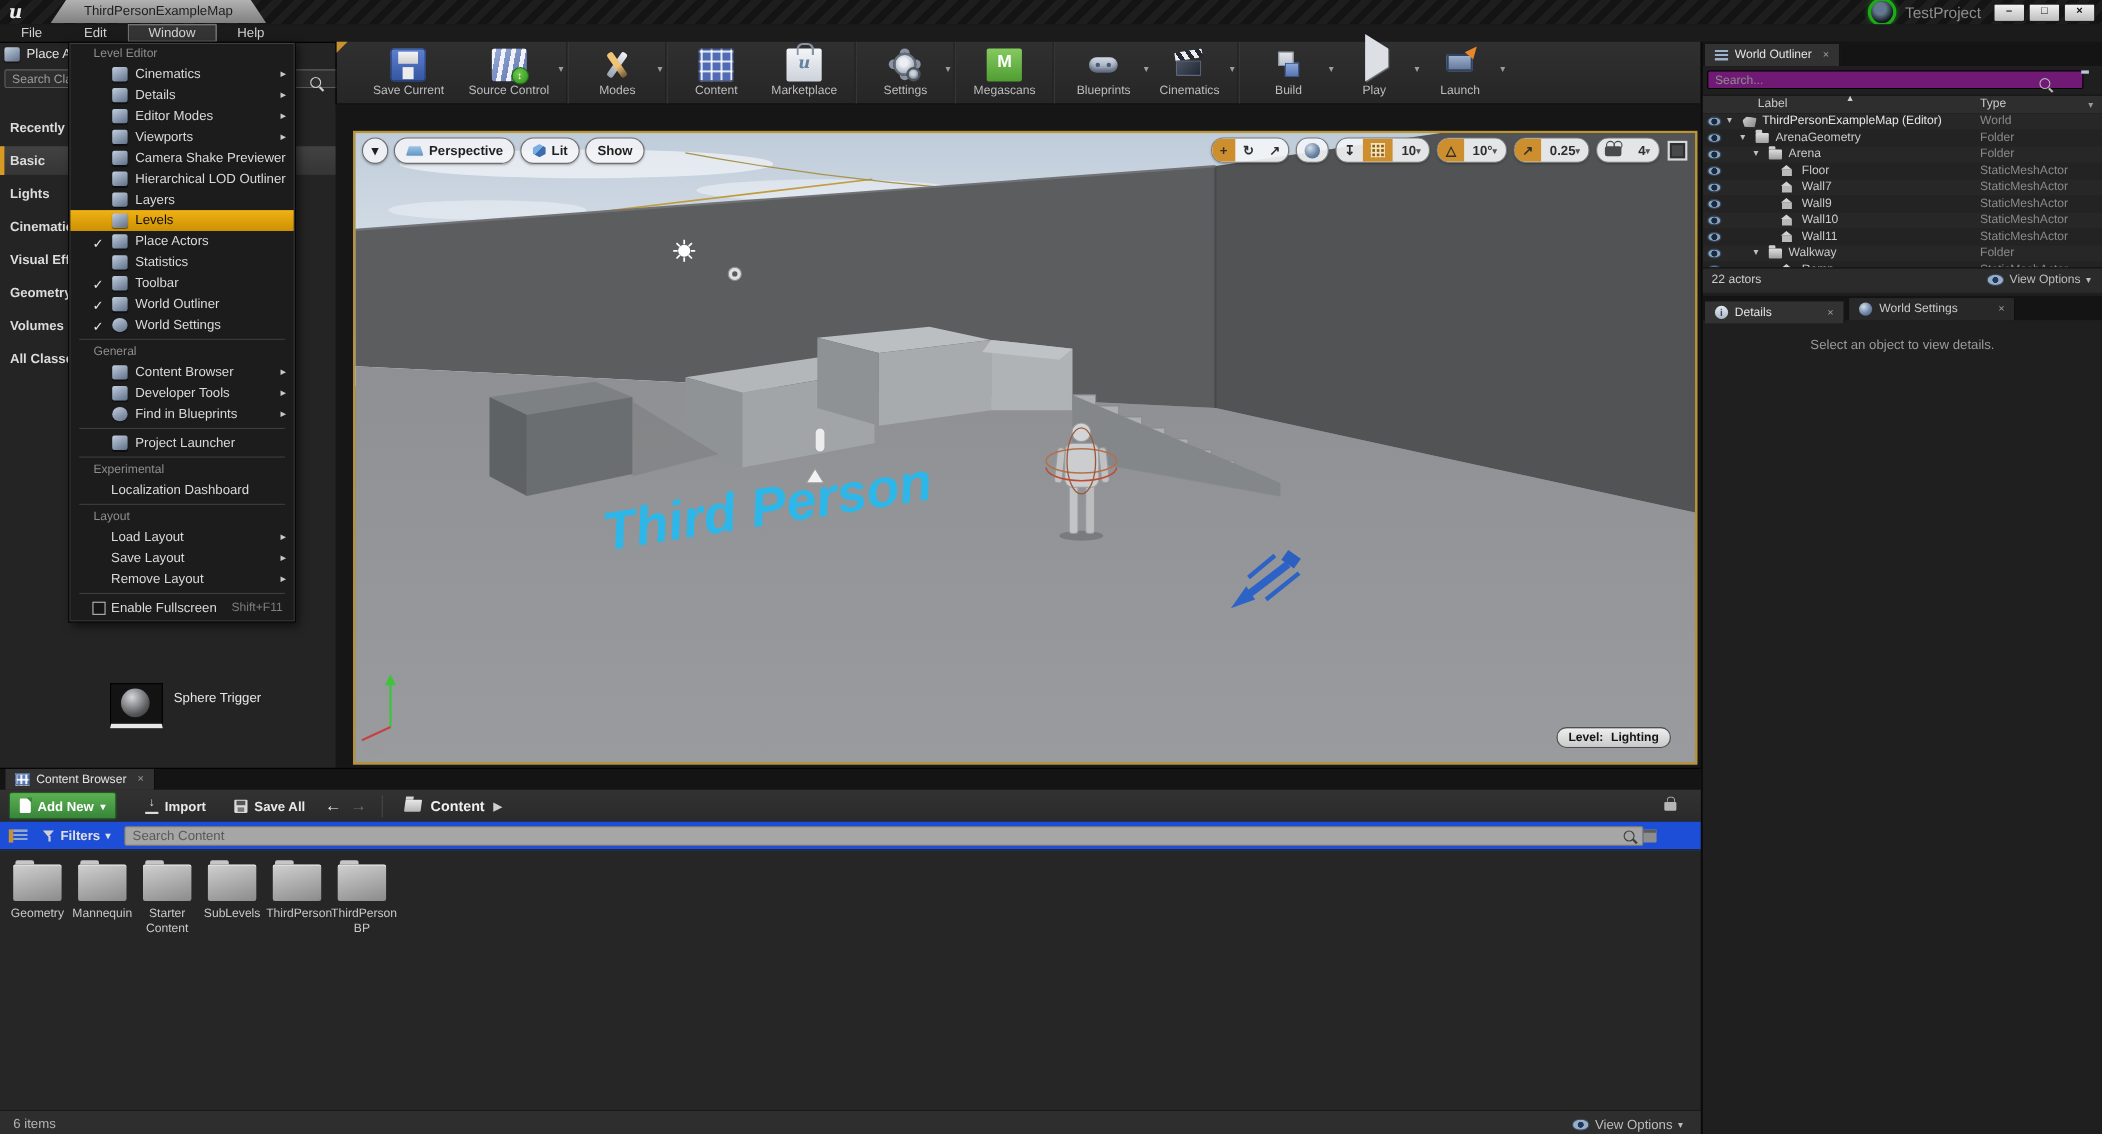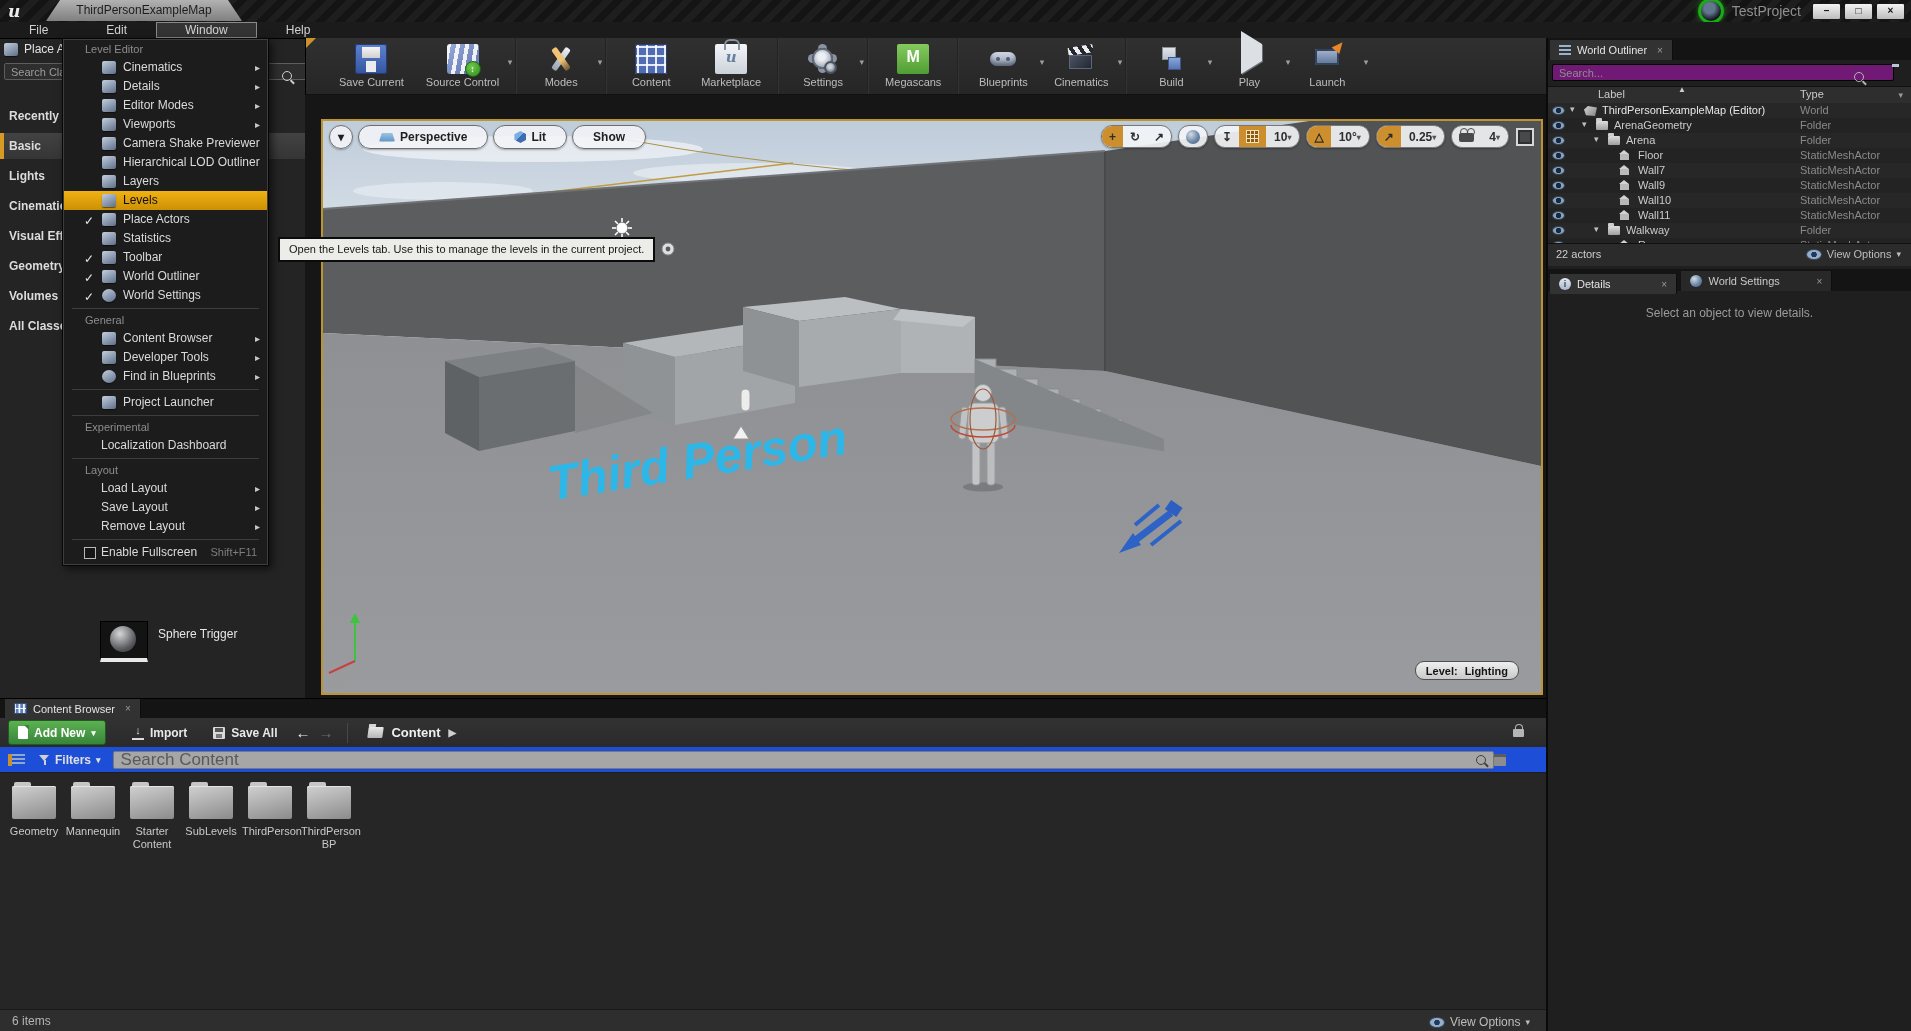--- a/index.html
+++ b/index.html
@@ -18,21 +18,21 @@
   .proj-chip{right:110px;top:1px;height:20px;display:flex;align-items:center;gap:8px;}
   .proj-icon{width:20px;height:20px;border-radius:50%;border:3px solid #1cab17;
     background:radial-gradient(circle at 42% 35%,#63788e 0 30%,#10161d 70%);box-shadow:0 0 5px rgba(30,190,20,.6);}
   .proj-name{font-size:14px;color:#8f8f8f;}
   .win-btns{right:6px;top:3px;display:flex;gap:3px;}
   .win-btn{width:27px;height:15px;background:linear-gradient(#f4f4f4,#bdbdbd);border:1px solid #1a1a1a;
     border-radius:2px;color:#111;font-size:10px;font-weight:bold;text-align:center;line-height:14px;}
 
   
   .menubar{left:0;top:22px;width:1911px;height:16px;background:#1b1b1b;display:flex;font-size:12px;}
-  .menu-item{padding:0 29px;line-height:16px;color:#d2d2d2;}
+  .menu-item{padding:0 19px;line-height:16px;color:#d2d2d2;}
   .menu-item.active{background:#343434;box-shadow:inset 0 0 0 1px #8a8a8a;}
 
   
   .place-panel{left:0;top:38px;width:305px;height:660px;background:#242424;border-top:1px solid #000;}
   .pp-header{left:4px;top:3px;display:flex;align-items:center;gap:6px;font-size:12px;color:#e2e2e2;}
   .pp-search{left:4px;top:24px;width:284px;height:15px;background:#2e2e2e;border:1px solid#5d5d5d;
     border-radius:2px;color:#9c9c9c;font-size:11px;padding:0 18px 0 6px;outline:none;}
   .pp-search::placeholder{color:#9c9c9c;}
   .pp-mag{left:284px;top:27px;color:#cfcfcf;}
   .pp-cat{left:0;width:305px;height:26px;line-height:26px;padding-left:9px;font-weight:bold;
@@ -91,21 +91,21 @@
   .tbi-launch::before{content:"";position:absolute;left:4px;top:5px;width:24px;height:16px;border-radius:2px;
     background:linear-gradient(#a5b8d4,#5c7294);box-shadow:inset 0 0 0 2px #33435c;}
   .tbi-launch::after{content:"";position:absolute;right:-1px;top:-3px;border-bottom:11px solid #e8872a;
     border-left:5px solid transparent;border-right:5px solid transparent;transform:rotate(40deg);}
 
   
   .viewport{left:321px;top:119px;width:1222px;height:576px;border:2px solid #bd9430;background:#888;box-sizing:border-box;}
   .scene{position:absolute;left:0;top:0;width:100%;height:100%;}
   .vp-topbar{position:absolute;left:6px;top:4px;display:flex;gap:5px;align-items:center;}
   .vp-pill{height:22px;border-radius:12px;background:rgba(242,244,247,.88);border:1px solid #6e6e6e;
-    display:flex;align-items:center;gap:5px;padding:0 20px;font-size:12px;font-weight:bold;color:#1f1f1f;box-shadow:0 1px 2px rgba(0,0,0,.3);}
+    display:flex;align-items:center;gap:5px;padding:0 10px;font-size:12px;font-weight:bold;color:#1f1f1f;box-shadow:0 1px 2px rgba(0,0,0,.3);}
   .vp-pill.sm{padding:0 8px;}
   .ic-persp{width:16px;height:9px;background:linear-gradient(#9cc4e4,#5f93c4);clip-path:polygon(18% 0,82% 0,100% 100%,0 100%);border-radius:2px;}
   .ic-cube{width:12px;height:12px;background:linear-gradient(135deg,#79aee2 50%,#3f6cae 50%);
     clip-path:polygon(50% 0,100% 27%,100% 73%,50% 100%,0 73%,0 27%);}
   .vp-controls{position:absolute;right:32px;top:4px;display:flex;gap:6px;align-items:center;}
   .vc-group{display:flex;height:21px;border-radius:11px;overflow:hidden;border:1px solid #777;
     background:rgba(243,245,247,.9);box-shadow:0 1px 2px rgba(0,0,0,.3);}
   .vc-seg{display:flex;align-items:center;justify-content:center;padding:0 7px;font-size:12px;color:#2e2e2e;font-weight:bold;}
   .vc-seg.orange{background:#cd8f2d;}
   .vc-val{display:flex;flex-direction:row;align-items:center;line-height:9px;padding:2px 8px 0;font-size:12px;font-weight:bold;color:#2e2e2e;}
@@ -200,21 +200,21 @@
   .crumb{display:flex;align-items:center;gap:8px;margin-left:20px;font-size:13px;font-weight:bold;color:#f0f0f0;}
   .ic-lock{position:relative;width:11px;height:8px;background:#b5b5b5;border-radius:1px;margin-left:auto;margin-right:22px;}
   .ic-lock::before{content:"";position:absolute;left:1.5px;top:-5px;width:6px;height:5px;border:1.5px solid #b5b5b5;border-bottom:none;border-radius:4px 4px 0 0;}
   .cb-filterrow{left:0;top:48px;width:100%;height:25px;background:#1d4ed8;display:flex;align-items:center;border-bottom:1px solid #1e1e1e;}
   .ic-sources{width:13px;height:12px;margin-left:8px;background:repeating-linear-gradient(#8fa8c8 0 2px,transparent 2px 4px);border-left:4px solid #c8902e;}
   .filters{display:flex;align-items:center;gap:5px;margin-left:14px;font-size:12px;font-weight:bold;color:#e0e0e0;}
   .ic-funnel{position:relative;width:11px;height:10px;}
   .ic-funnel::before{content:"";position:absolute;left:0;top:0;border-left:5.5px solid transparent;border-right:5.5px solid transparent;border-top:6px solid #d0d0d0;}
   .ic-funnel::after{content:"";position:absolute;left:4.5px;top:5px;width:2px;height:5px;background:#d0d0d0;}
   .cb-search{margin-left:12px;width:1352px;height:16px;background:#a6a6a6;border:1px solid #787878;border-radius:2px;
-    color:#4e4e4e;font-size:17px;padding:0 20px 0 7px;outline:none;}
+    color:#4e4e4e;font-size:12px;padding:0 20px 0 7px;outline:none;}
   .cb-search::placeholder{color:#595959;}
   .cb-grid{left:0;top:73px;width:100%;height:230px;}
   .cb-folder{position:absolute;top:8px;width:56px;text-align:center;}
   .ic-folder-big{position:relative;width:44px;height:33px;margin:6px auto 0;border-radius:2px;
     background:linear-gradient(165deg,#d0d0d0,#8b8b8b);box-shadow:inset 0 1px 0 #e4e4e4;}
   .ic-folder-big::before{content:"";position:absolute;top:-4px;left:2px;width:17px;height:4px;background:#c6c6c6;border-radius:2px 2px 0 0;}
   .cb-folder-label{margin-top:6px;font-size:11px;color:#c9c9c9;line-height:13px;}
   .cb-status{left:0;top:310px;width:100%;height:23px;background:#2e2e2e;border-top:1px solid #191919;font-size:12px;color:#b5b5b5;}
 
   .ic-mag{position:relative;display:inline-block;width:8px;height:8px;border:1.5px solid currentColor;border-radius:50%;}
@@ -787,15 +787,14 @@
       <span class="wm-sub">▸</span>
     </div>
     <div class="wm-sep"></div>
     <div class="wm-row">
       <span class="wm-chk-box"></span>
       <span class="wm-label noicon">Enable Fullscreen</span>
       <span class="wm-shortcut">Shift+F11</span>
     </div>
   </div>
 
-  <div class="abs tooltip">Open the Levels tab. Use this to manage the levels in the current project.</div>
 
 </div>
 
 </body></html>

